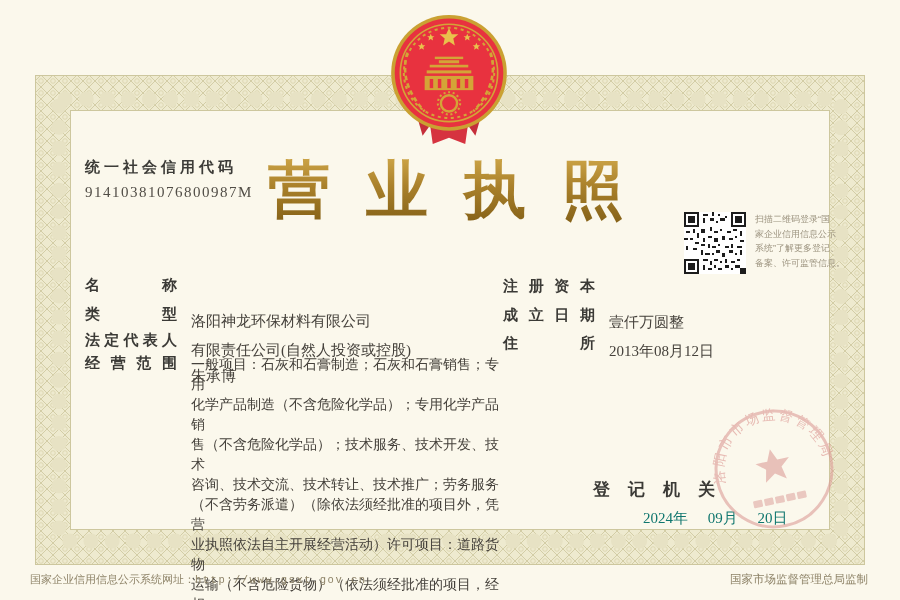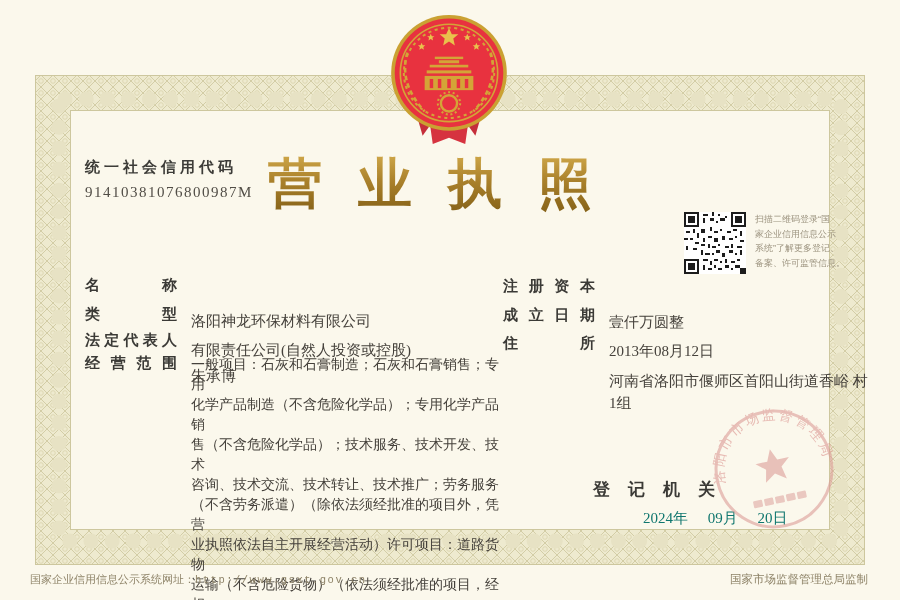--- a/index.html
+++ b/index.html
@@ -6,21 +6,21 @@
   .page{position:relative;width:900px;height:600px;background:#fbf8ec;overflow:hidden;
         font-family:"Liberation Sans","DejaVu Sans",sans-serif;color:#3f3e3a;}
   svg{display:block}
   .frame{position:absolute;left:35px;top:75px;z-index:1;}
   .emblem{position:absolute;left:388px;top:10px;z-index:3;}
   .credit-block{position:absolute;left:85px;top:158px;z-index:2;}
   .credit-label{font-size:15px;font-weight:bold;letter-spacing:4px;color:#3d3c38;}
   .credit-code{margin-top:7px;font-family:"Liberation Serif","DejaVu Serif",serif;
                font-size:15px;letter-spacing:1.5px;color:#514d46;}
   .title{position:absolute;left:268px;top:148px;z-index:2;margin:0;
-         font-size:54px;font-weight:bold;letter-spacing:36px;white-space:nowrap;
+         font-size:62px;font-weight:bold;letter-spacing:36px;white-space:nowrap;
          color:#96731e;background:linear-gradient(180deg,#d8b050 0%,#aa812b 45%,#7c5a14 100%);
          -webkit-background-clip:text;background-clip:text;-webkit-text-fill-color:transparent;}
   .qr-block{position:absolute;left:684px;top:170px;z-index:2;display:flex;gap:9px;margin-top:42px;}
   .qr-caption{width:92px;font-size:9px;line-height:14.5px;color:#9d9480;white-space:pre-line;}
   .row{position:absolute;display:flex;align-items:flex-start;z-index:2;}
   .lbl{font-size:15px;font-weight:bold;color:#3b3a36;flex:none;}
   .jlabel{display:flex;justify-content:space-between;}
   .w92{width:92px;}
   .val{margin-left:14px;font-family:"Liberation Serif","DejaVu Serif",serif;
        font-size:15px;color:#45413b;margin-top:36px;}
@@ -244,22 +244,20 @@
         <span>日</span>
         <span>期</span>
       </span>
     <span class="val">2013年08月12日</span>
   </div>
   <div class="row" style="left:503px;top:334px">
     <span class="lbl jlabel w92">
         <span>住</span>
         <span>所</span>
       </span>
-    <span class="val addr">河南省洛阳市偃师区首阳山街道香峪
-村1组</span>
   </div>
 
   <div class="authority jlabel">
       <span>登</span>
       <span>记</span>
       <span>机</span>
       <span>关</span>
     </div>
   <div class="issue-date">
     <span>2024年</span>

